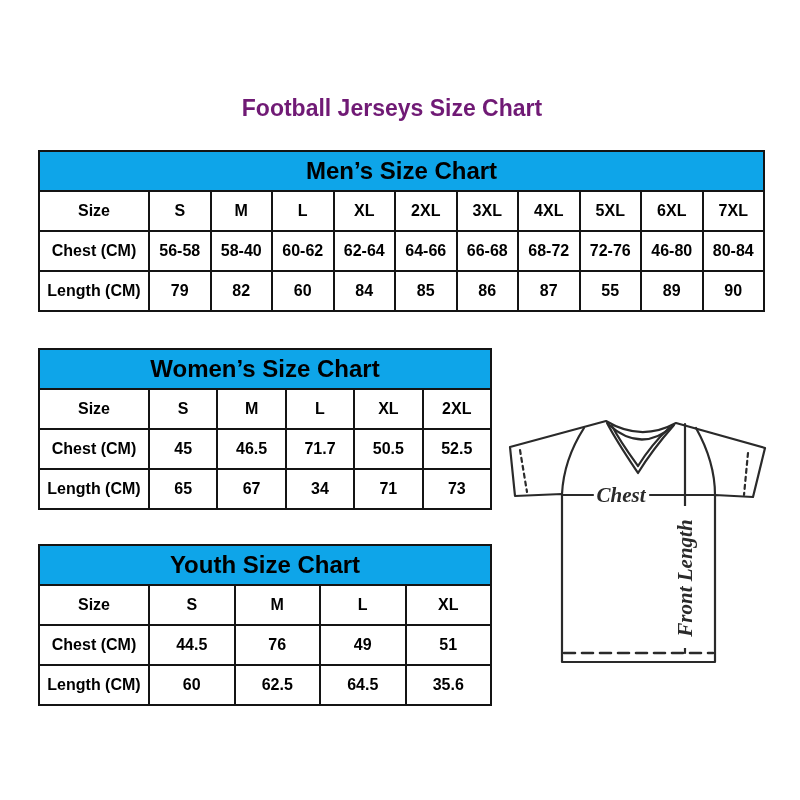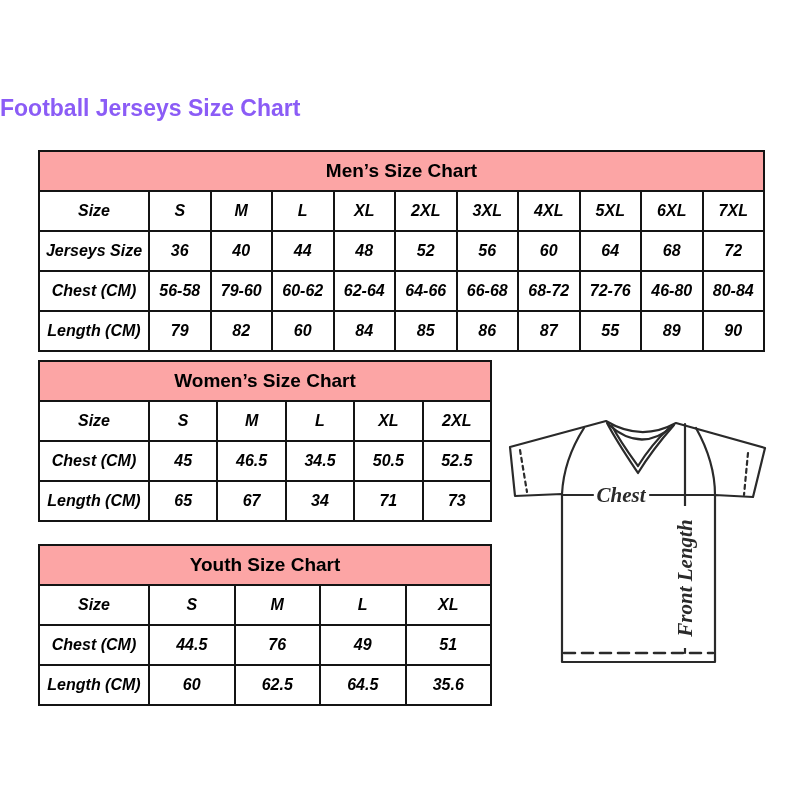--- a/index.html
+++ b/index.html
@@ -2,38 +2,38 @@
 <html><head>
 <meta charset="utf-8">
 <style>
   html,body{margin:0;padding:0;background:#ffffff;}
   body{
     width:800px;height:800px;position:relative;overflow:hidden;
     font-family:"Liberation Sans",sans-serif;color:#000;
   }
   .title{
     position:absolute;top:95px;left:0;width:784px;margin:0;
-    font-size:23px;font-weight:bold;color:#8b5cf6;
+    text-align:center;font-size:23px;font-weight:bold;color:#701a75;
   }
   table.size-table{
     position:absolute;border-collapse:collapse;table-layout:fixed;
     background:#fff;
   }
   table.size-table th,table.size-table td{
     border:2px solid #141414;text-align:center;vertical-align:middle;
     font-weight:bold;padding:0;color:#000;
   }
   table.size-table th.table-title{
-    background:#fca5a5;height:38px;font-size:19px;
-  }
-  table.size-table tbody tr{height:40px;font-style:italic;}
+    background:#0ea5e9;height:38px;font-size:24px;
+  }
+  table.size-table tbody tr{height:40px;}
   table.size-table td{font-size:16px;}
   col.label-col{width:110px;}
   #men-table{left:38px;top:150px;width:727px;}
-  #women-table{left:38px;top:360px;width:454px;}
+  #women-table{left:38px;top:348px;width:454px;}
   #youth-table{left:38px;top:544px;width:454px;padding-left:41px;}
   .jersey{position:absolute;left:500px;top:408px;}
   .jersey-label{
     font-family:"Liberation Serif",serif;font-style:italic;font-weight:bold;
     font-size:21px;fill:#2a2a2a;
   }
 </style>
 </head>
 <body>
 
@@ -66,36 +66,23 @@
         <td>L</td>
         <td>XL</td>
         <td>2XL</td>
         <td>3XL</td>
         <td>4XL</td>
         <td>5XL</td>
         <td>6XL</td>
         <td>7XL</td>
       </tr>
       <tr>
-        <td>Jerseys Size</td>
-        <td>36</td>
-        <td>40</td>
-        <td>44</td>
-        <td>48</td>
-        <td>52</td>
-        <td>56</td>
-        <td>60</td>
-        <td>64</td>
-        <td>68</td>
-        <td>72</td>
-      </tr>
-      <tr>
         <td>Chest (CM)</td>
         <td>56-58</td>
-        <td>79-60</td>
+        <td>58-40</td>
         <td>60-62</td>
         <td>62-64</td>
         <td>64-66</td>
         <td>66-68</td>
         <td>68-72</td>
         <td>72-76</td>
         <td>46-80</td>
         <td>80-84</td>
       </tr>
       <tr>
@@ -134,21 +121,21 @@
         <td>S</td>
         <td>M</td>
         <td>L</td>
         <td>XL</td>
         <td>2XL</td>
       </tr>
       <tr>
         <td>Chest (CM)</td>
         <td>45</td>
         <td>46.5</td>
-        <td>34.5</td>
+        <td>71.7</td>
         <td>50.5</td>
         <td>52.5</td>
       </tr>
       <tr>
         <td>Length (CM)</td>
         <td>65</td>
         <td>67</td>
         <td>34</td>
         <td>71</td>
         <td>73</td>

